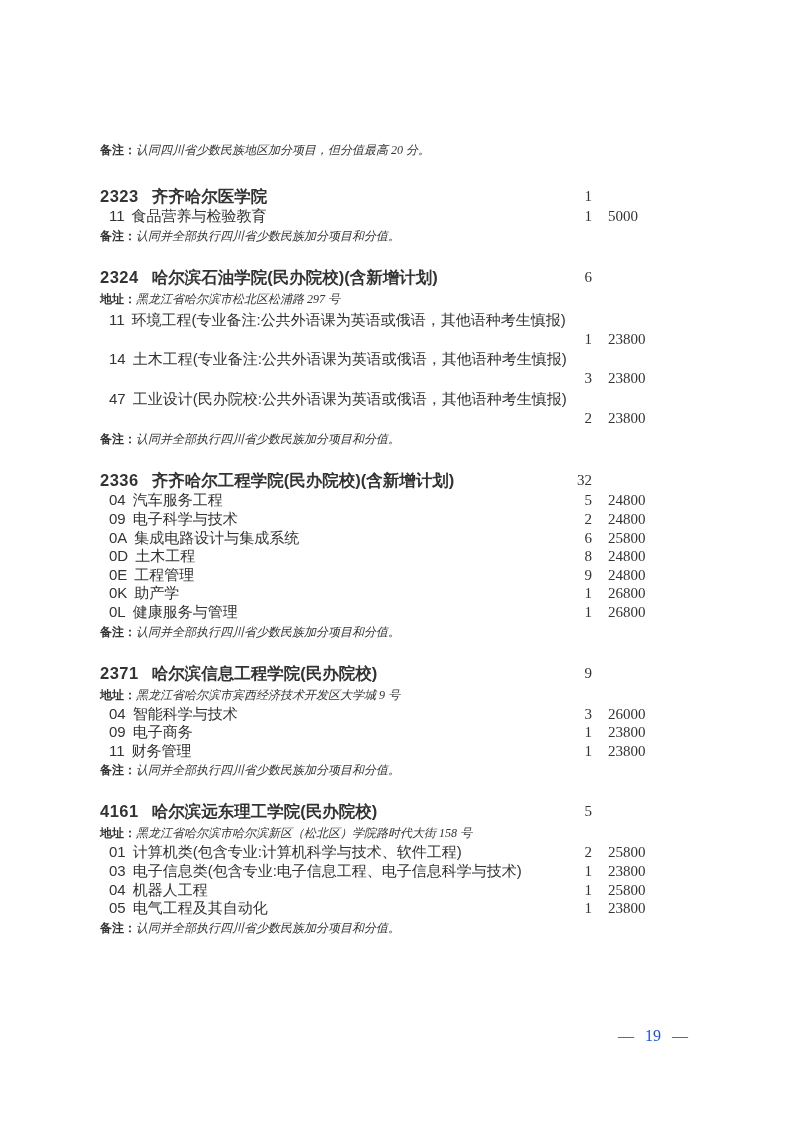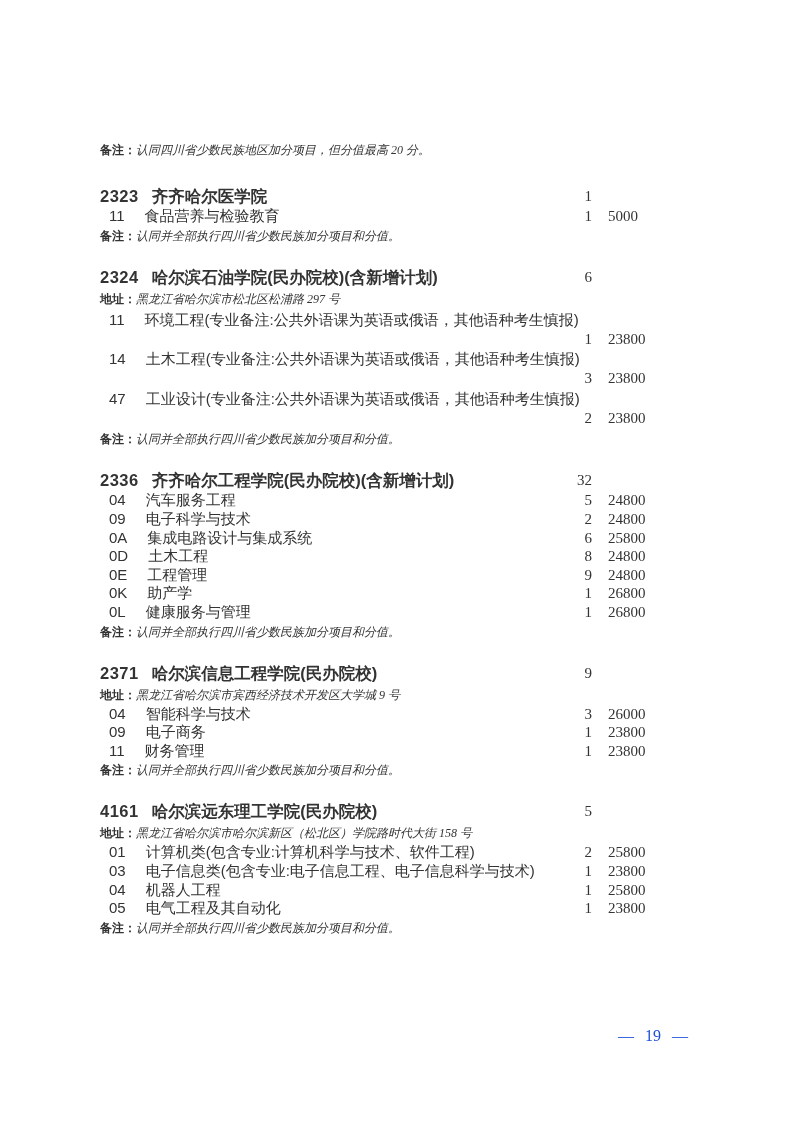--- a/index.html
+++ b/index.html
@@ -50,21 +50,21 @@
     white-space: nowrap;
   }
   .majors { }
   .major-row {
     position: relative;
     font-size: 15px;
     line-height: 18.6px;
     padding-left: 9px;
     white-space: nowrap;
   }
-  .m-code { margin-right: 20px; }
+  .m-code { margin-right: 7px; }
   .num {
     font-family: "Liberation Serif", serif;
     font-size: 15px;
     font-weight: normal;
     font-style: normal;
   }
   .m-count, .t-total {
     position: absolute;
     left: 455px; top: 0;
     width: 37px;
@@ -132,21 +132,21 @@
     <span class="m-fee num">23800</span>
   </div>
 
   <div class="major-row wrapped">
     <span class="m-code">14</span><span class="m-name">土木工程(专业备注:公共外语课为英语或俄语，其他语种考生慎报)</span>
     <span class="m-count num">3</span>
     <span class="m-fee num">23800</span>
   </div>
 
   <div class="major-row wrapped">
-    <span class="m-code">47</span><span class="m-name">工业设计(专业备注:公共外语课为英语或俄语，其他语种考生慎报)</span>
+    <span class="m-code">47</span><span class="m-name">工业设计(民办院校:公共外语课为英语或俄语，其他语种考生慎报)</span>
     <span class="m-count num">2</span>
     <span class="m-fee num">23800</span>
   </div>
 </div>
     <div class="note-row">
       <span class="lbl">备注：</span><span class="kai">认同并全部执行四川省少数民族加分项目和分值。</span>
     </div>
   </section>
 
   <section class="college">

